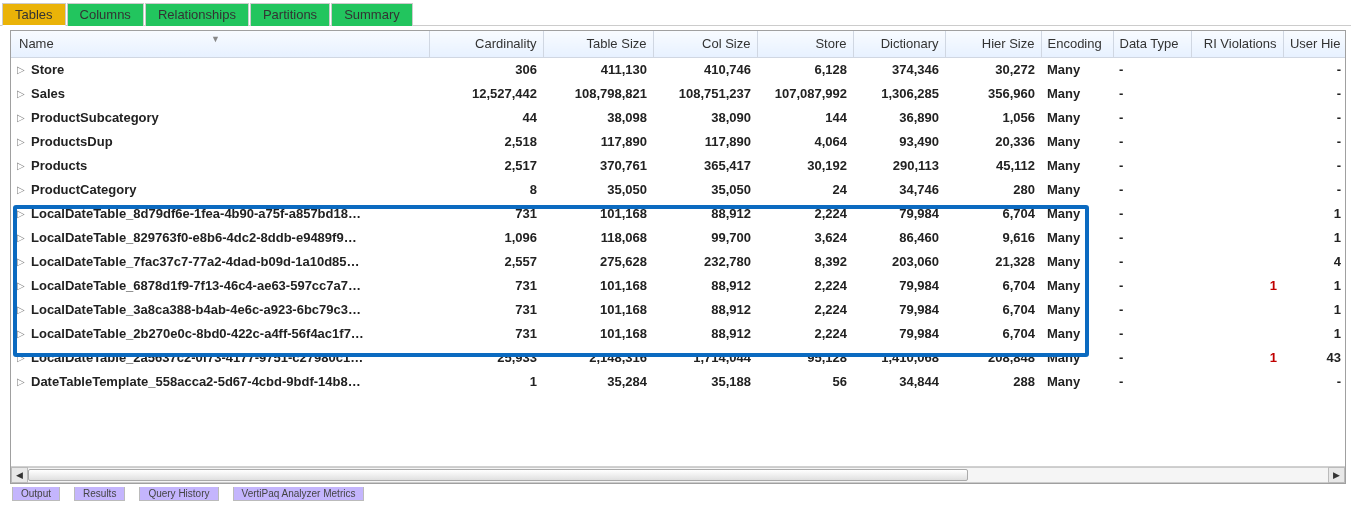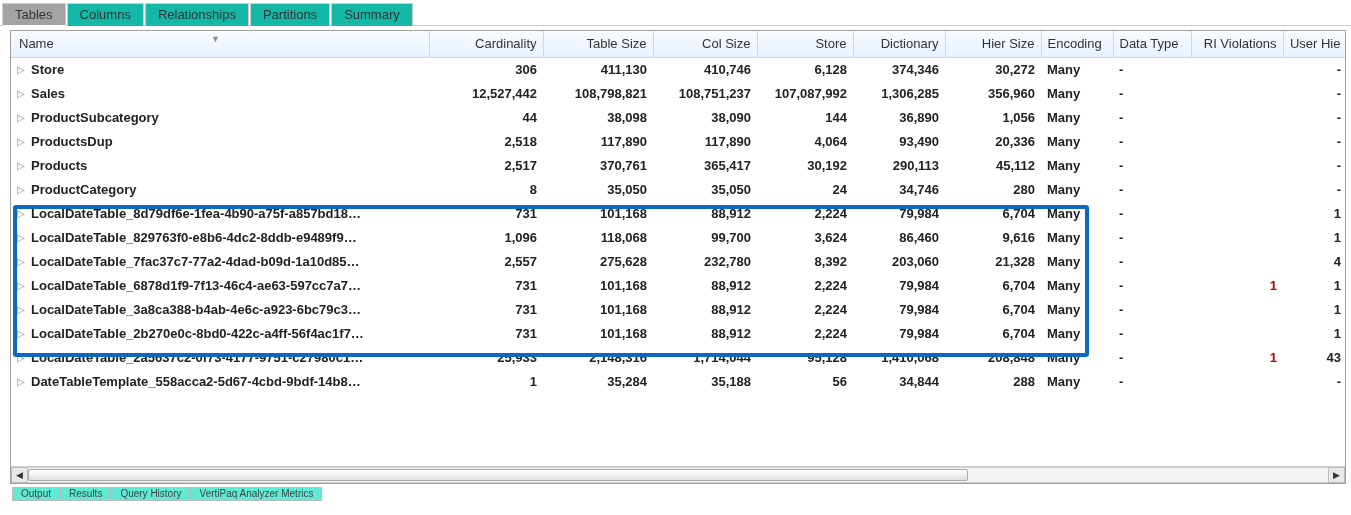--- a/index.html
+++ b/index.html
@@ -18,29 +18,29 @@
     border-bottom: 1px solid #ccc;
     height: 26px;
     padding-left: 2px;
     padding-top: 2px;
   }
   .top-tabs .tab {
     padding: 3px 12px 4px 12px;
     border: 1px solid #ccc;
     border-bottom: none;
     margin-right: 1px;
-    background: #14b8a6;
+    background: #22c55e;
     cursor: pointer;
     color: #333;
     font-size: 13px;
     position: relative;
     top: 1px;
   }
   .top-tabs .tab.active {
-    background: #a3a3a3;
+    background: #eab308;
     border-bottom: 1px solid #fff;
     z-index: 2;
   }
   .panel {
     border: 1px solid #a0a0a0;
     margin: 4px 4px 2px 10px;
     width: 1336px;
     height: 454px;
     display: flex;
     flex-direction: column;
@@ -170,23 +170,23 @@
   }
   .bottom-tabs {
     display: flex;
     padding: 1px 0 0 12px;
     font-size: 10px;
   }
   .bottom-tabs .btab {
     border: 1px solid #bbb;
     border-top: none;
     padding: 1px 8px;
-    background: #5eead4;
+    background: #c4b5fd;
     color: #444;
-    margin-right: 0;
+    margin-right: 14px;
     cursor: pointer;
   }
 </style>
 </head>
 <body>
 
 <div class="top-tabs" id="top-tabs">
     <div class="tab active">Tables</div>
     <div class="tab">Columns</div>
     <div class="tab">Relationships</div>

